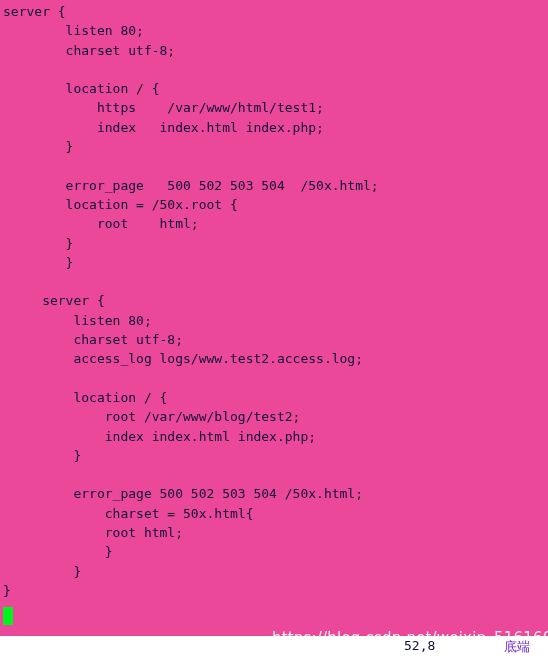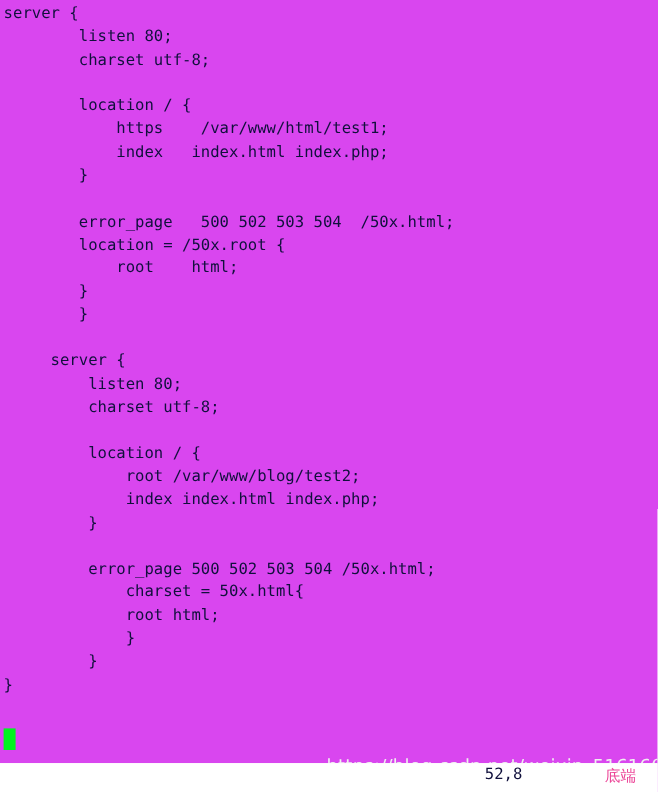--- a/index.html
+++ b/index.html
@@ -14,21 +14,21 @@
     overflow: hidden;
     font-family: "DejaVu Sans Mono", "Liberation Mono", monospace;
   }
 
   #editor {
     position: absolute;
     left: 0;
     top: 0;
     width: 548px;
     height: 636px;
-    background: #d946ef;
+    background: #ec4899;
   }
 
   .code-area {
     position: absolute;
     left: 3px;
     top: 2px;
     width: 545px;
   }
 
   .code-line {
@@ -80,21 +80,21 @@
     color: #10103c;
     white-space: pre;
   }
 
   #status-scroll {
     position: absolute;
     left: 504px;
     top: 2px;
     font-family: "DejaVu Sans", "Liberation Sans", sans-serif;
     font-size: 13px;
-    color: #ec4899;
+    color: #6d28d9;
     white-space: pre;
   }
 </style>
 </head>
 <body>
 
 <div id="editor">
   <div class="code-area">
       <span class="code-line">server {</span>
       <span class="code-line">        listen 80;</span>
@@ -107,20 +107,21 @@
       <span class="code-line"></span>
       <span class="code-line">        error_page   500 502 503 504  /50x.html;</span>
       <span class="code-line">        location = /50x.root {</span>
       <span class="code-line">            root    html;</span>
       <span class="code-line">        }</span>
       <span class="code-line">        }</span>
       <span class="code-line"></span>
       <span class="code-line">     server {</span>
       <span class="code-line">         listen 80;</span>
       <span class="code-line">         charset utf-8;</span>
+      <span class="code-line">         access_log logs/www.test2.access.log;</span>
       <span class="code-line"></span>
       <span class="code-line">         location / {</span>
       <span class="code-line">             root /var/www/blog/test2;</span>
       <span class="code-line">             index index.html index.php;</span>
       <span class="code-line">         }</span>
       <span class="code-line"></span>
       <span class="code-line">         error_page 500 502 503 504 /50x.html;</span>
       <span class="code-line">             charset = 50x.html{</span>
       <span class="code-line">             root html;</span>
       <span class="code-line">             }</span>

